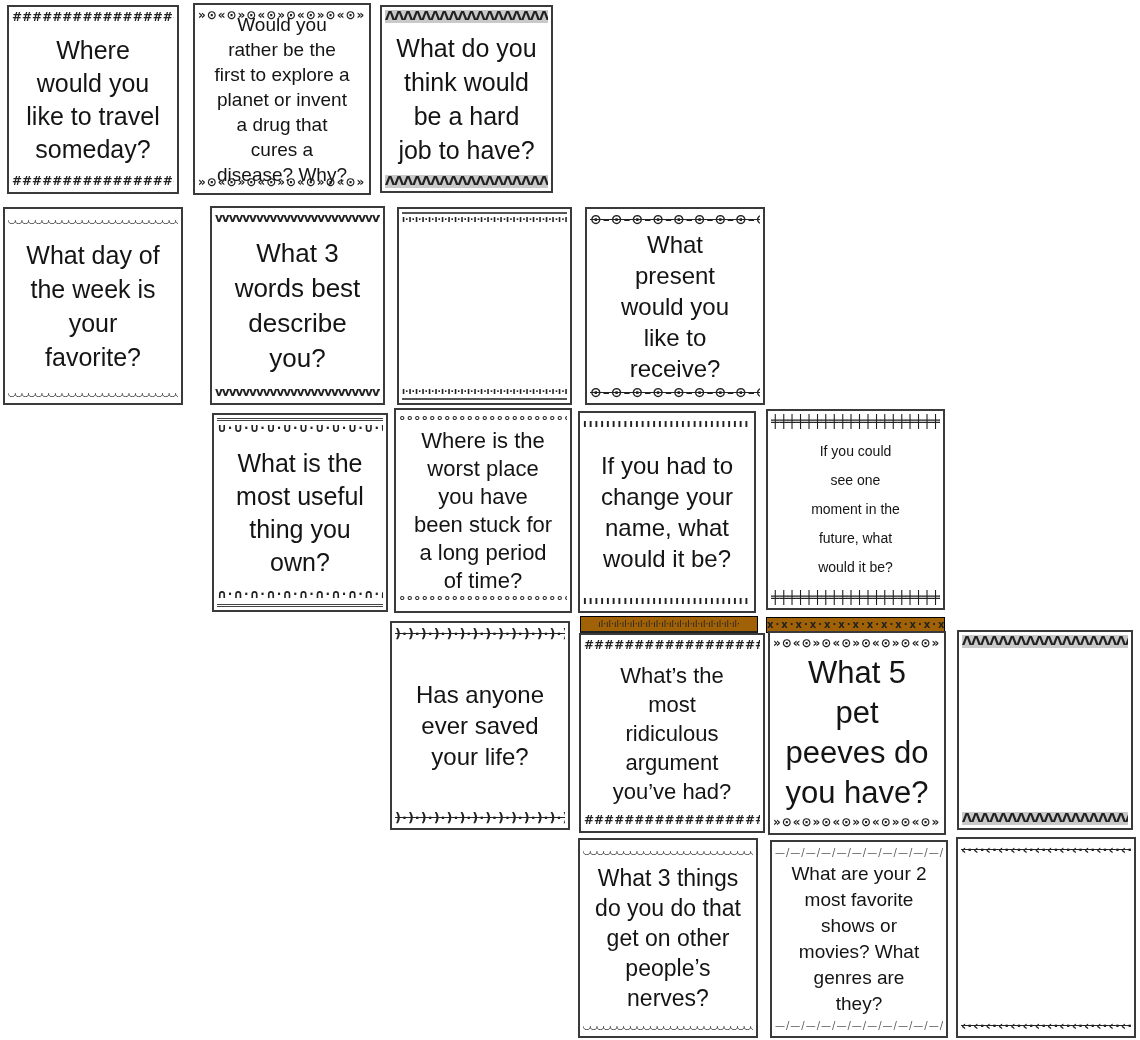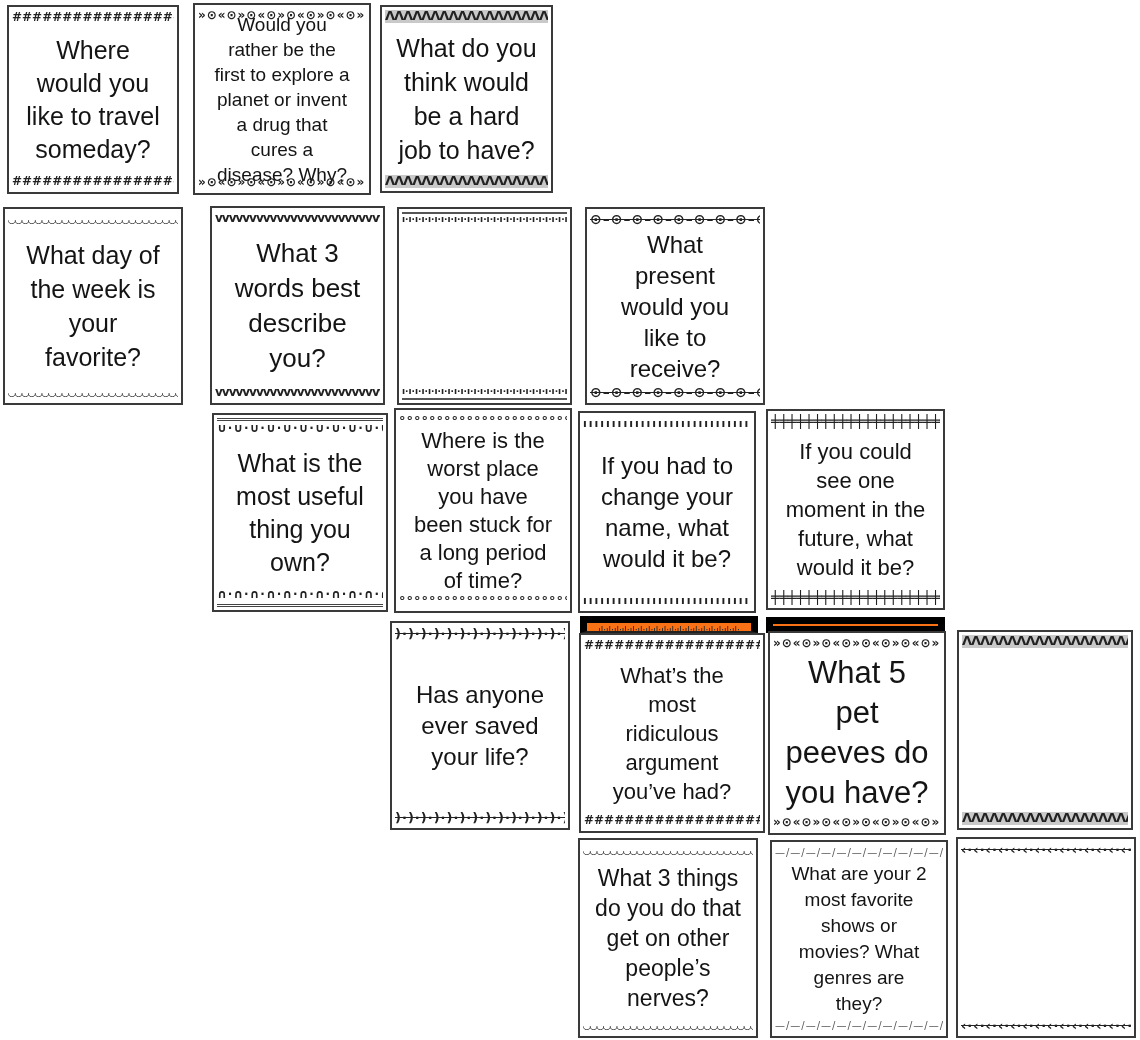--- a/index.html
+++ b/index.html
@@ -39,21 +39,21 @@
   .pat.bottom.p-bunt{border-bottom:3px double #444}
   .p-dots{font-size:13px;letter-spacing:1px;font-weight:700}
   .p-ticks{font-size:11px;letter-spacing:2px;font-weight:700}
   .p-staff{font-size:14px;letter-spacing:0}
   .p-arrow-r{font-size:13px;text-decoration:line-through;letter-spacing:1px;font-weight:700}
   .p-slash{font-size:10px;color:#555;letter-spacing:1px}
   .p-arrow-l{font-size:13px;text-decoration:line-through;letter-spacing:1px;font-weight:700}
 
   
   .strip{
-    position:absolute;box-sizing:border-box;background:#f97316;border:7px solid #000000;
+    position:absolute;box-sizing:border-box;background:#a16207;border:1px solid #000000;
     overflow:hidden;white-space:nowrap;text-align:center;color:#222;
     font-family:"DejaVu Sans",sans-serif;
   }
   .p-stripposts{font-size:9px;line-height:14px;border-bottom:2px solid #222}
   .p-stripx{font-size:10px;font-weight:700;letter-spacing:2px;line-height:14px}
 
   
   .c00{left:7px;top:5px;width:172px;height:189px}
   .c01{left:193px;top:3px;width:178px;height:192px}
   .c02{left:380px;top:5px;width:173px;height:188px}
@@ -79,21 +79,21 @@
   .q00{font-size:25px;line-height:33px}
   .q01{font-size:19px;line-height:25px;padding:14px 3px}
   .q02{font-size:25px;line-height:34px}
   .q03{font-size:25px;line-height:34px}
   .q04{font-size:26px;line-height:35px}
   .q05{font-size:25px;line-height:34px}
   .q06{font-size:24px;line-height:31px}
   .q07{font-size:25px;line-height:33px}
   .q08{font-size:22px;line-height:28px}
   .q09{font-size:24px;line-height:31px}
-  .q10{font-size:22px;line-height:29px}
+  .q10{font-size:14px;line-height:29px}
   .q11{font-size:24px;line-height:31px}
   .q12{font-size:22px;line-height:29px}
   .q13{font-size:31px;line-height:40px}
   .q14{font-size:24px;line-height:32px}
   .q15{font-size:23px;line-height:30px}
   .q16{font-size:19px;line-height:26px}
   .q17{font-size:24px;line-height:32px}
 </style>
 </head>
 <body>

